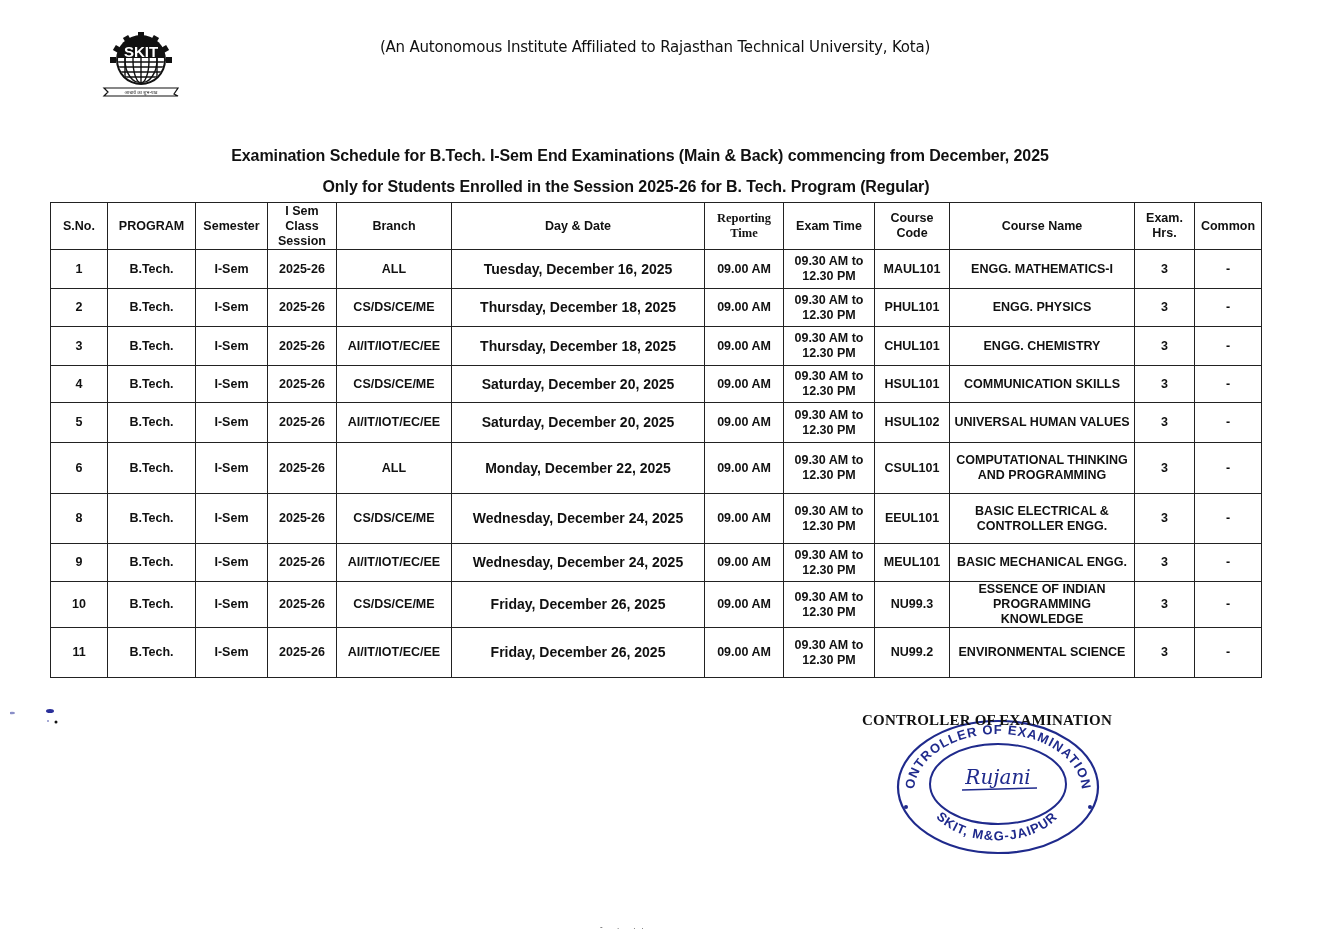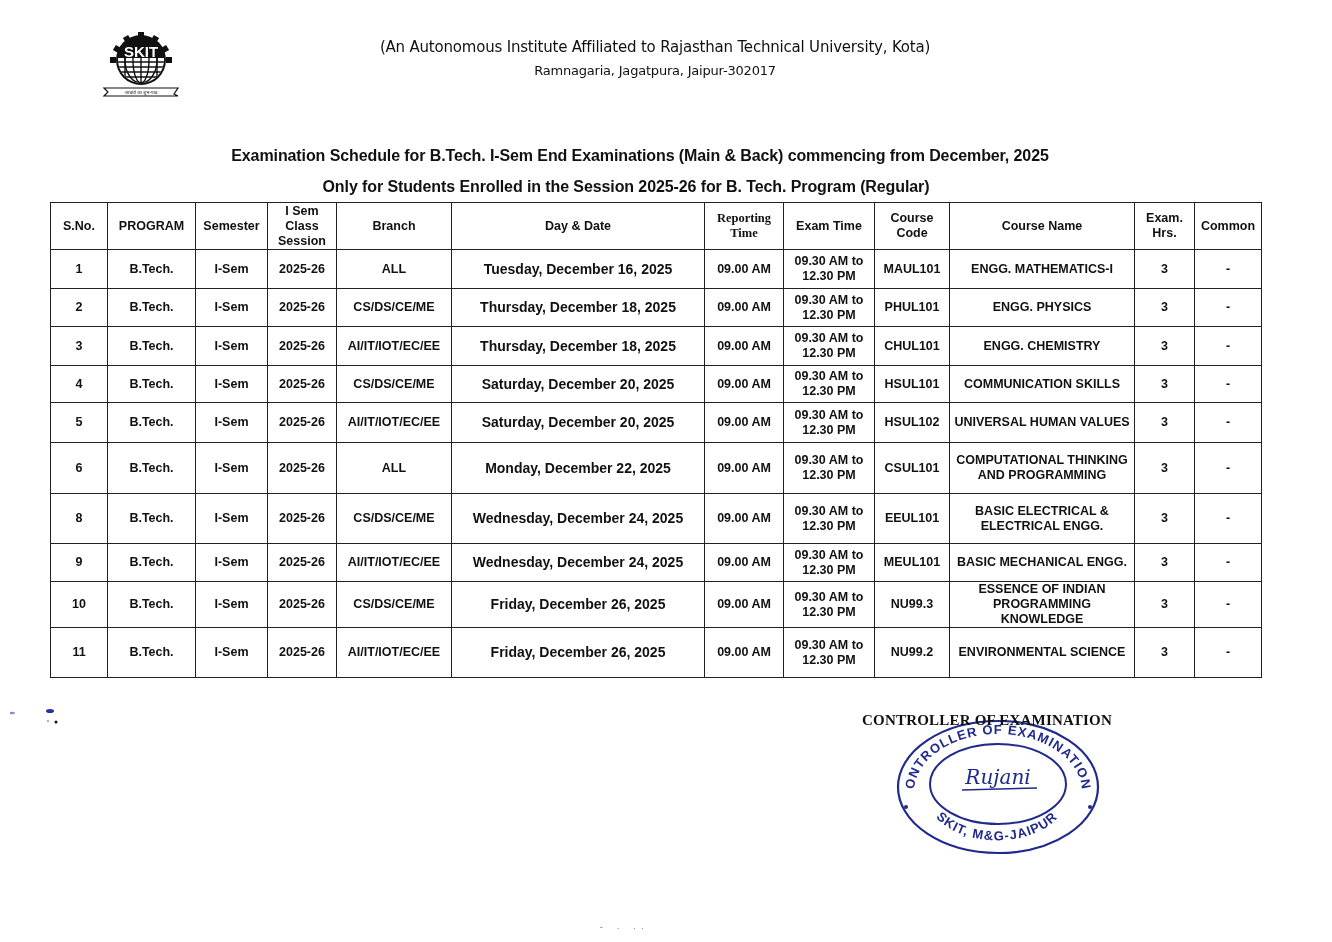--- a/index.html
+++ b/index.html
@@ -65,21 +65,20 @@
     </g>
     <text x="41" y="27" text-anchor="middle" font-family="Liberation Sans, sans-serif" font-weight="bold" font-size="15" fill="#fff">SKIT</text>
 
     <path d="M4 58 L78 58 L74 64 L78 66 L4 66 L8 62 Z" fill="#fff" stroke="#111" stroke-width="1.2"></path>
     <text x="41" y="64" text-anchor="middle" font-family="DejaVu Sans, sans-serif" font-size="4.5" fill="#111">आचार्य का शुभ-पाठ</text>
   </svg>
 </div>
 
 <div class="inst">
   <div class="sub">(An Autonomous Institute Affiliated to Rajasthan Technical University, Kota)</div>
-  <div class="addr">Ramnagaria, Jagatpura, Jaipur-302017</div>
 </div>
 
 <div class="title1">Examination Schedule for B.Tech. I-Sem End Examinations (Main &amp; Back) commencing from December, 2025</div>
 <div class="title2">Only for Students Enrolled in the Session 2025-26 for B. Tech. Program (Regular)</div>
 
 <table class="sched">
   <colgroup id="cols">
       <col style="width: 52px;">
       <col style="width: 83px;">
       <col style="width: 67px;">
@@ -233,21 +232,21 @@
         <td>CS/DS/CE/ME</td>
         <td class="date">Wednesday, December 24, 2025</td>
         <td>09.00 AM</td>
         <td>
           <div>09.30 AM to</div>
           <div>12.30 PM</div>
         </td>
         <td>EEUL101</td>
         <td>
           <div>BASIC ELECTRICAL &amp;</div>
-          <div>ELECTRICAL ENGG.</div>
+          <div>CONTROLLER ENGG.</div>
         </td>
         <td>3</td>
         <td>-</td>
       </tr>
       <tr style="height: 38px;">
         <td>9</td>
         <td>B.Tech.</td>
         <td>I-Sem</td>
         <td>2025-26</td>
         <td>AI/IT/IOT/EC/EE</td>

